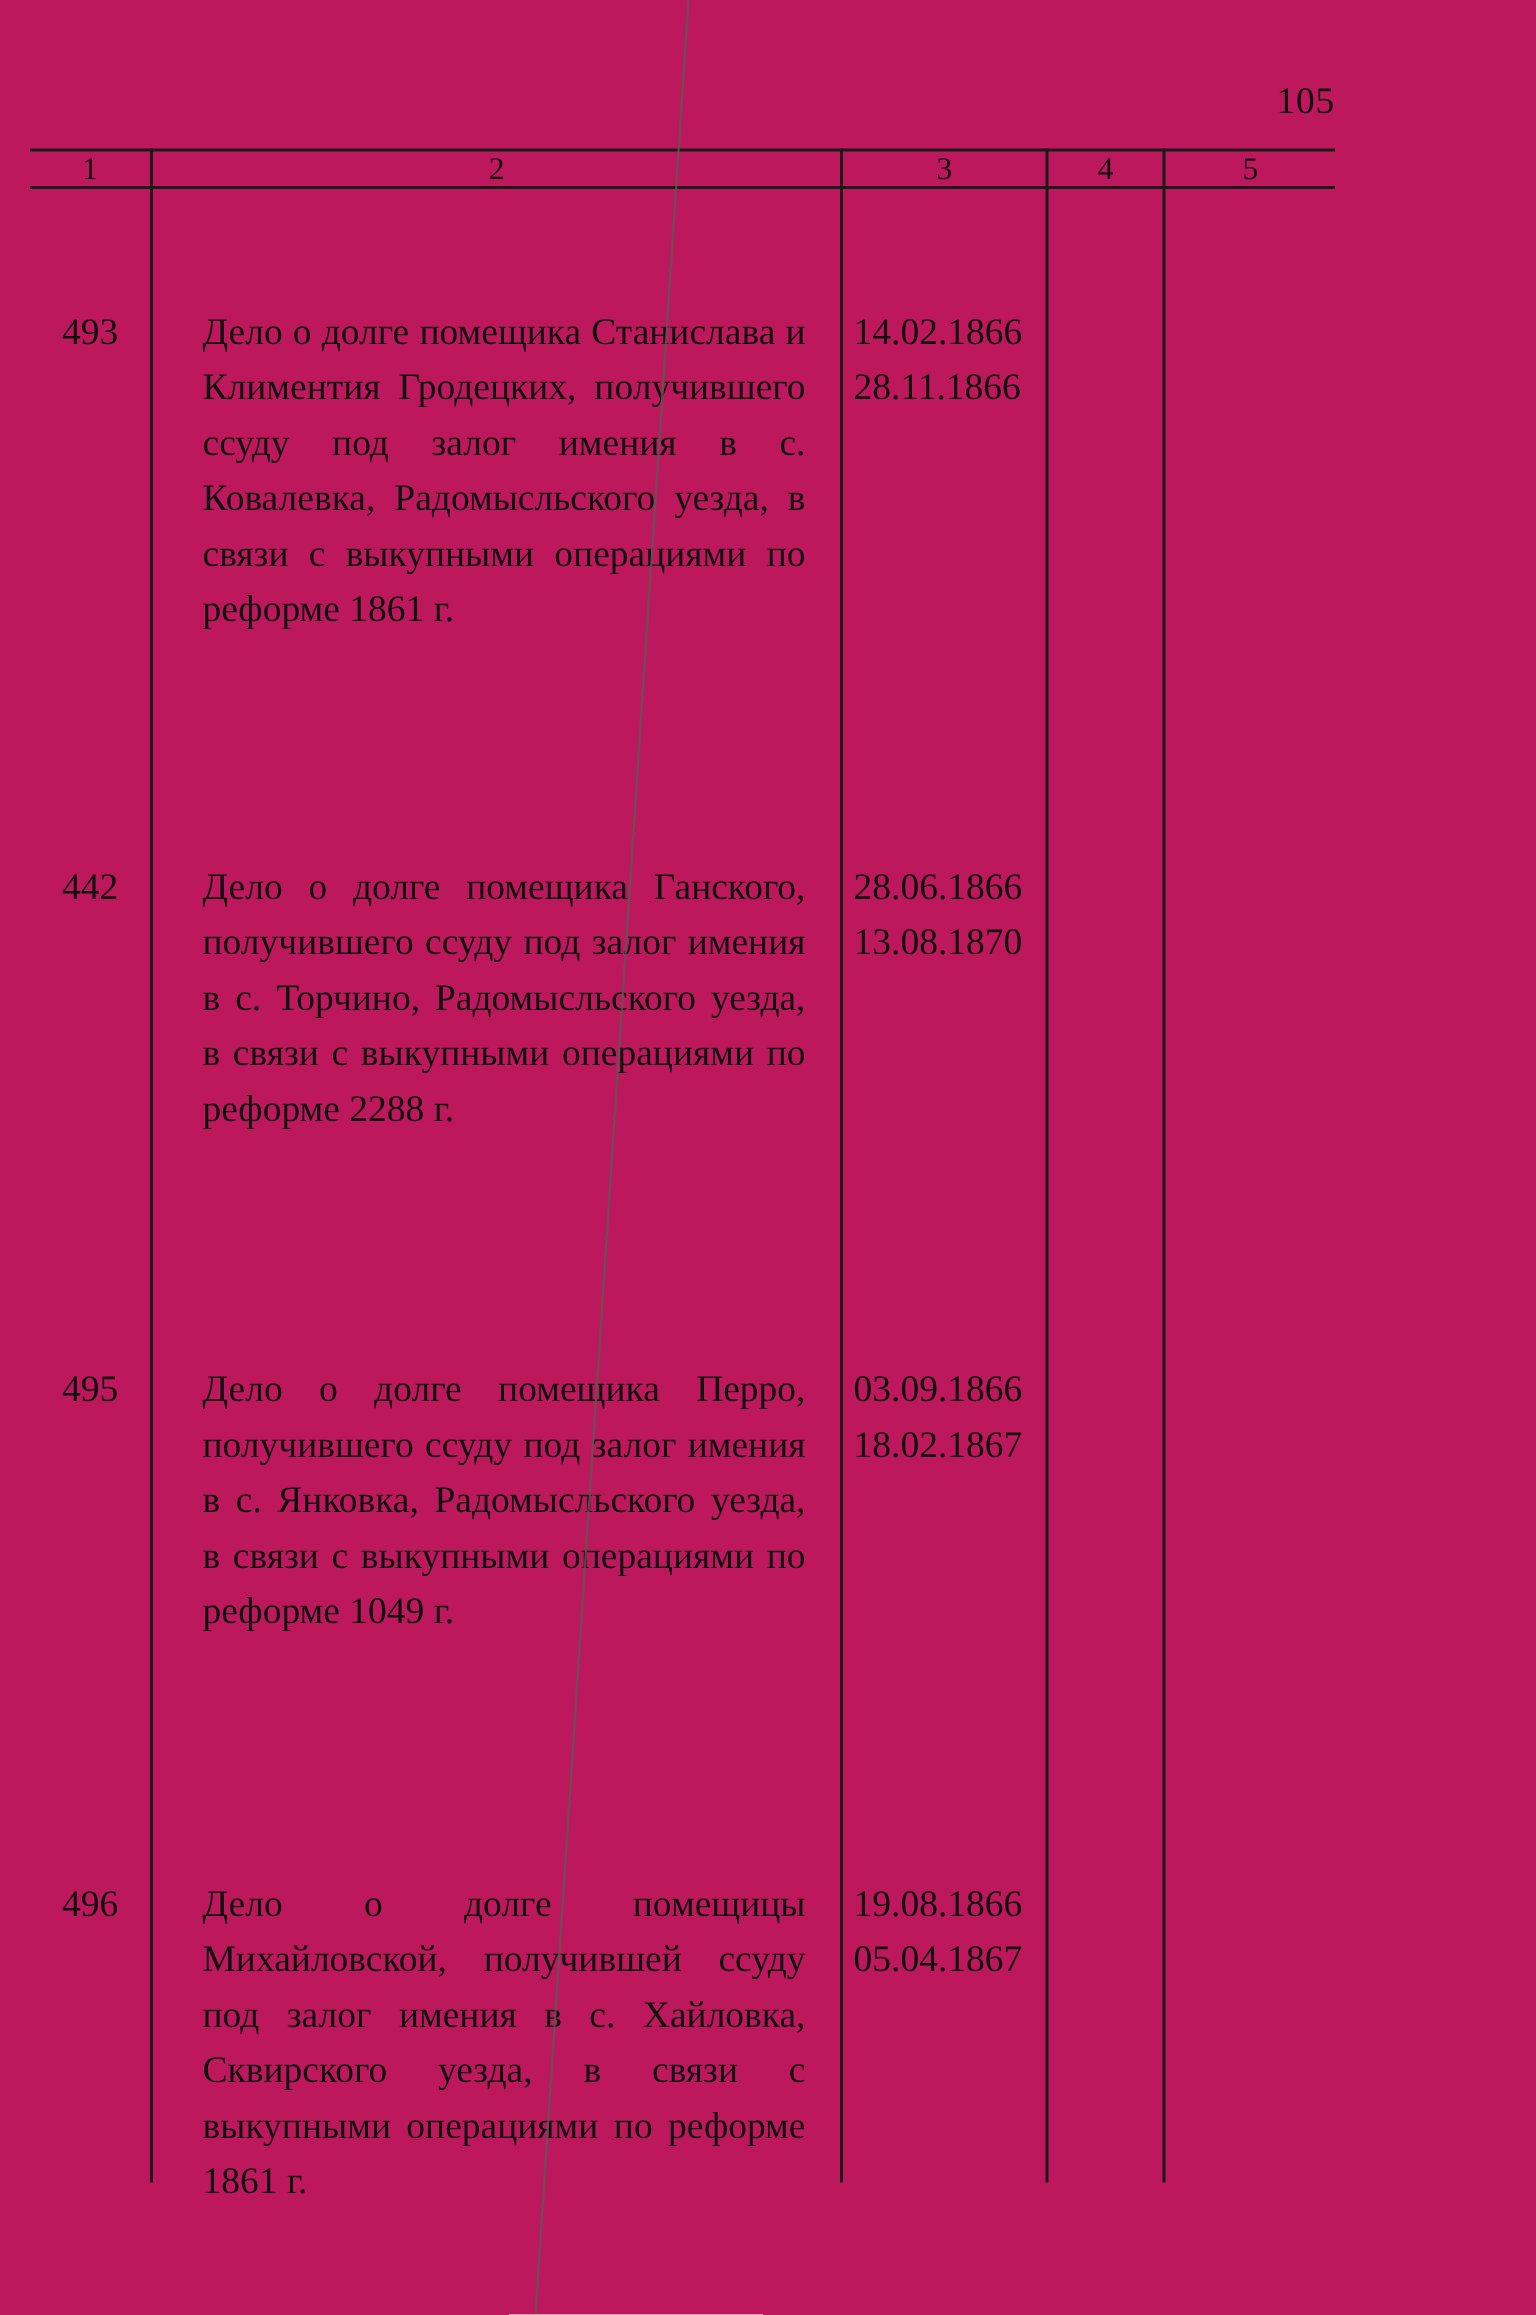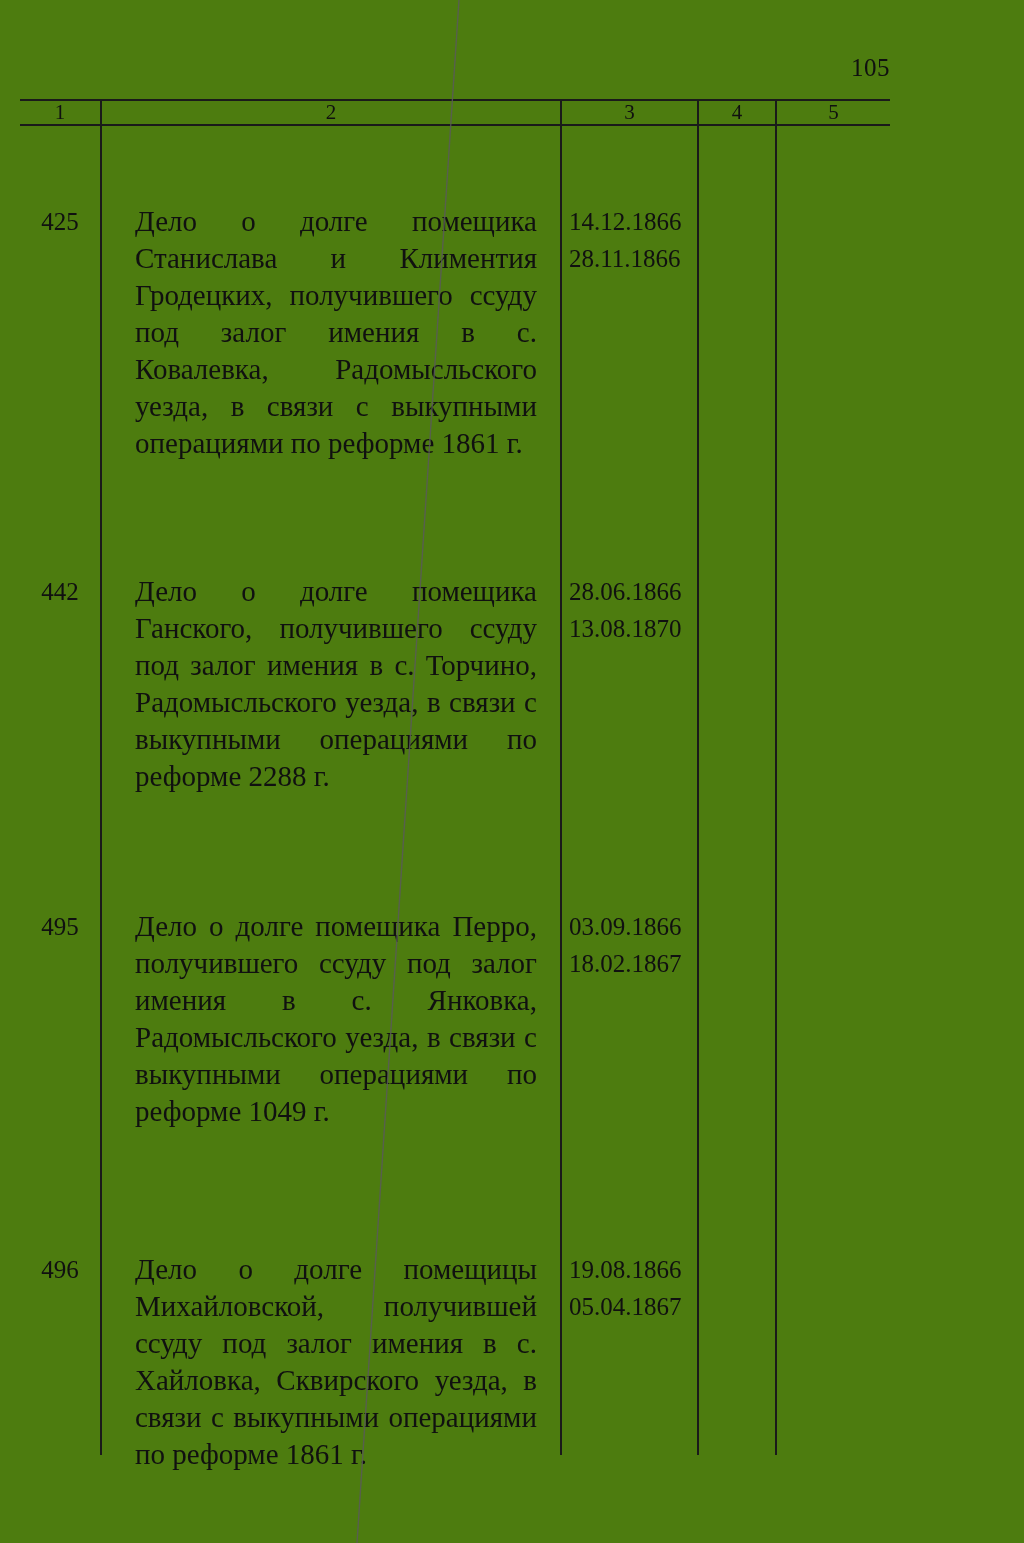--- a/index.html
+++ b/index.html
@@ -9,21 +9,21 @@
   }
   body {
     font-family: "Liberation Serif", "DejaVu Serif", serif;
     color: #101010;
   }
   #page {
     position: relative;
     width: 1024px;
     height: 1543px;
     overflow: hidden;
-    background: #4d7c0f;
+    background: #be185d;
   }
 
   
   #scan-line {
     position: absolute;
     left: 0; top: 0;
     width: 1024px; height: 1543px;
     pointer-events: none;
     z-index: 5;
   }
@@ -95,21 +95,21 @@
     left: 0px;
     width: 80px;
     text-align: center;
     font-size: 25px;
     line-height: 37px;
   }
   .cell-desc {
     position: absolute;
     left: 115px;
     width: 402px;
-    font-size: 29px;
+    font-size: 25px;
     line-height: 37px;
     text-align: justify;
     text-align-last: left;
     hyphens: none;
   }
   .cell-dates {
     position: absolute;
     left: 549px;
     width: 128px;
     font-size: 25px;
@@ -147,24 +147,24 @@
     <div class="vrule" id="vrule-c"></div>
     <div class="vrule" id="vrule-d"></div>
 
     <div class="colhead" id="colhead-1">1</div>
     <div class="colhead" id="colhead-2">2</div>
     <div class="colhead" id="colhead-3">3</div>
     <div class="colhead" id="colhead-4">4</div>
     <div class="colhead" id="colhead-5">5</div>
 
     <div class="row" style="top:104px;">
-      <div class="cell-id">425</div>
+      <div class="cell-id">493</div>
       <div class="cell-desc">Дело о долге помещика Станислава и Климентия Гродецких, получившего ссуду под залог имения в с. Ковалевка, Радомысльского уезда, в связи с выкупными операциями по реформе 1861 г.</div>
       <div class="cell-dates">
-        <span class="date-line">14.12.1866</span>
+        <span class="date-line">14.02.1866</span>
         <span class="date-line">28.11.1866</span>
       </div>
       <div class="cell-empty cell-col4"></div>
       <div class="cell-empty cell-col5"></div>
     </div>
 
     <div class="row" style="top:474px;">
       <div class="cell-id">442</div>
       <div class="cell-desc">Дело о долге помещика Ганского, получившего ссуду под залог имения в с. Торчино, Радомысльского уезда, в связи с выкупными операциями по реформе 2288 г.</div>
       <div class="cell-dates">

